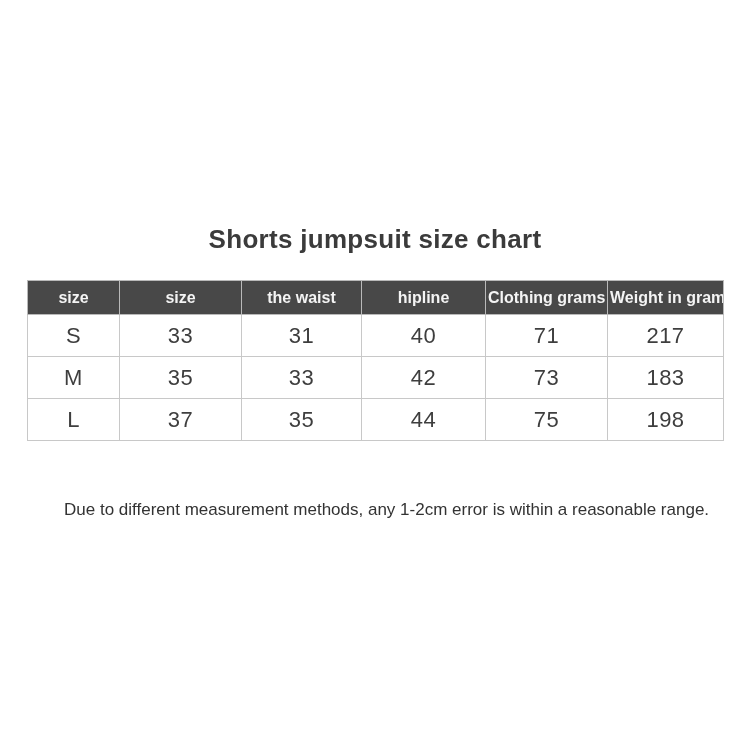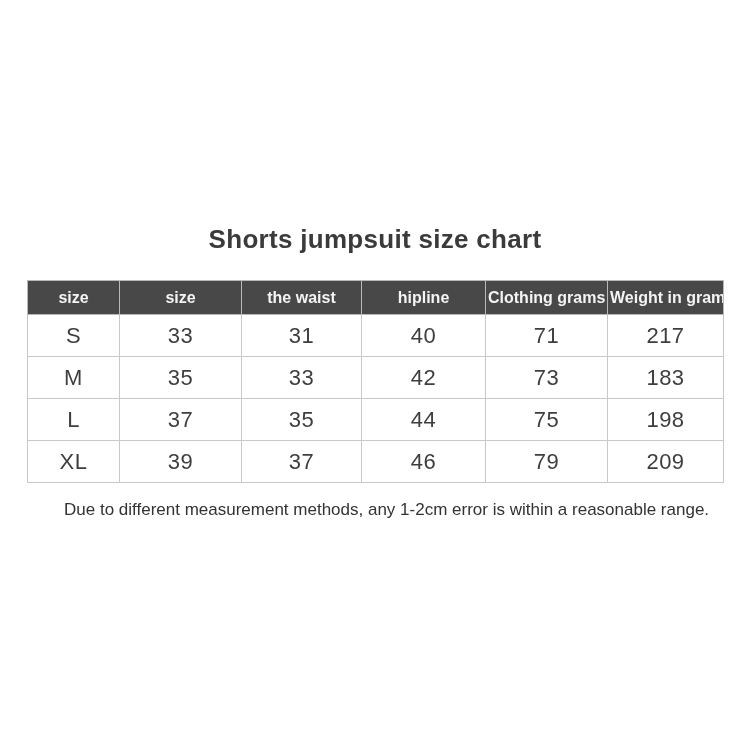--- a/index.html
+++ b/index.html
@@ -116,24 +116,16 @@
         <td>183</td>
       </tr>
       <tr>
         <td>L</td>
         <td>37</td>
         <td>35</td>
         <td>44</td>
         <td>75</td>
         <td>198</td>
       </tr>
-      <tr>
-        <td>XL</td>
-        <td>39</td>
-        <td>37</td>
-        <td>46</td>
-        <td>79</td>
-        <td>209</td>
-      </tr>
     </tbody>
 </table>
 
 <div class="footnote">Due to different measurement methods, any 1-2cm error is within a reasonable range.</div>
 
 </body></html>

